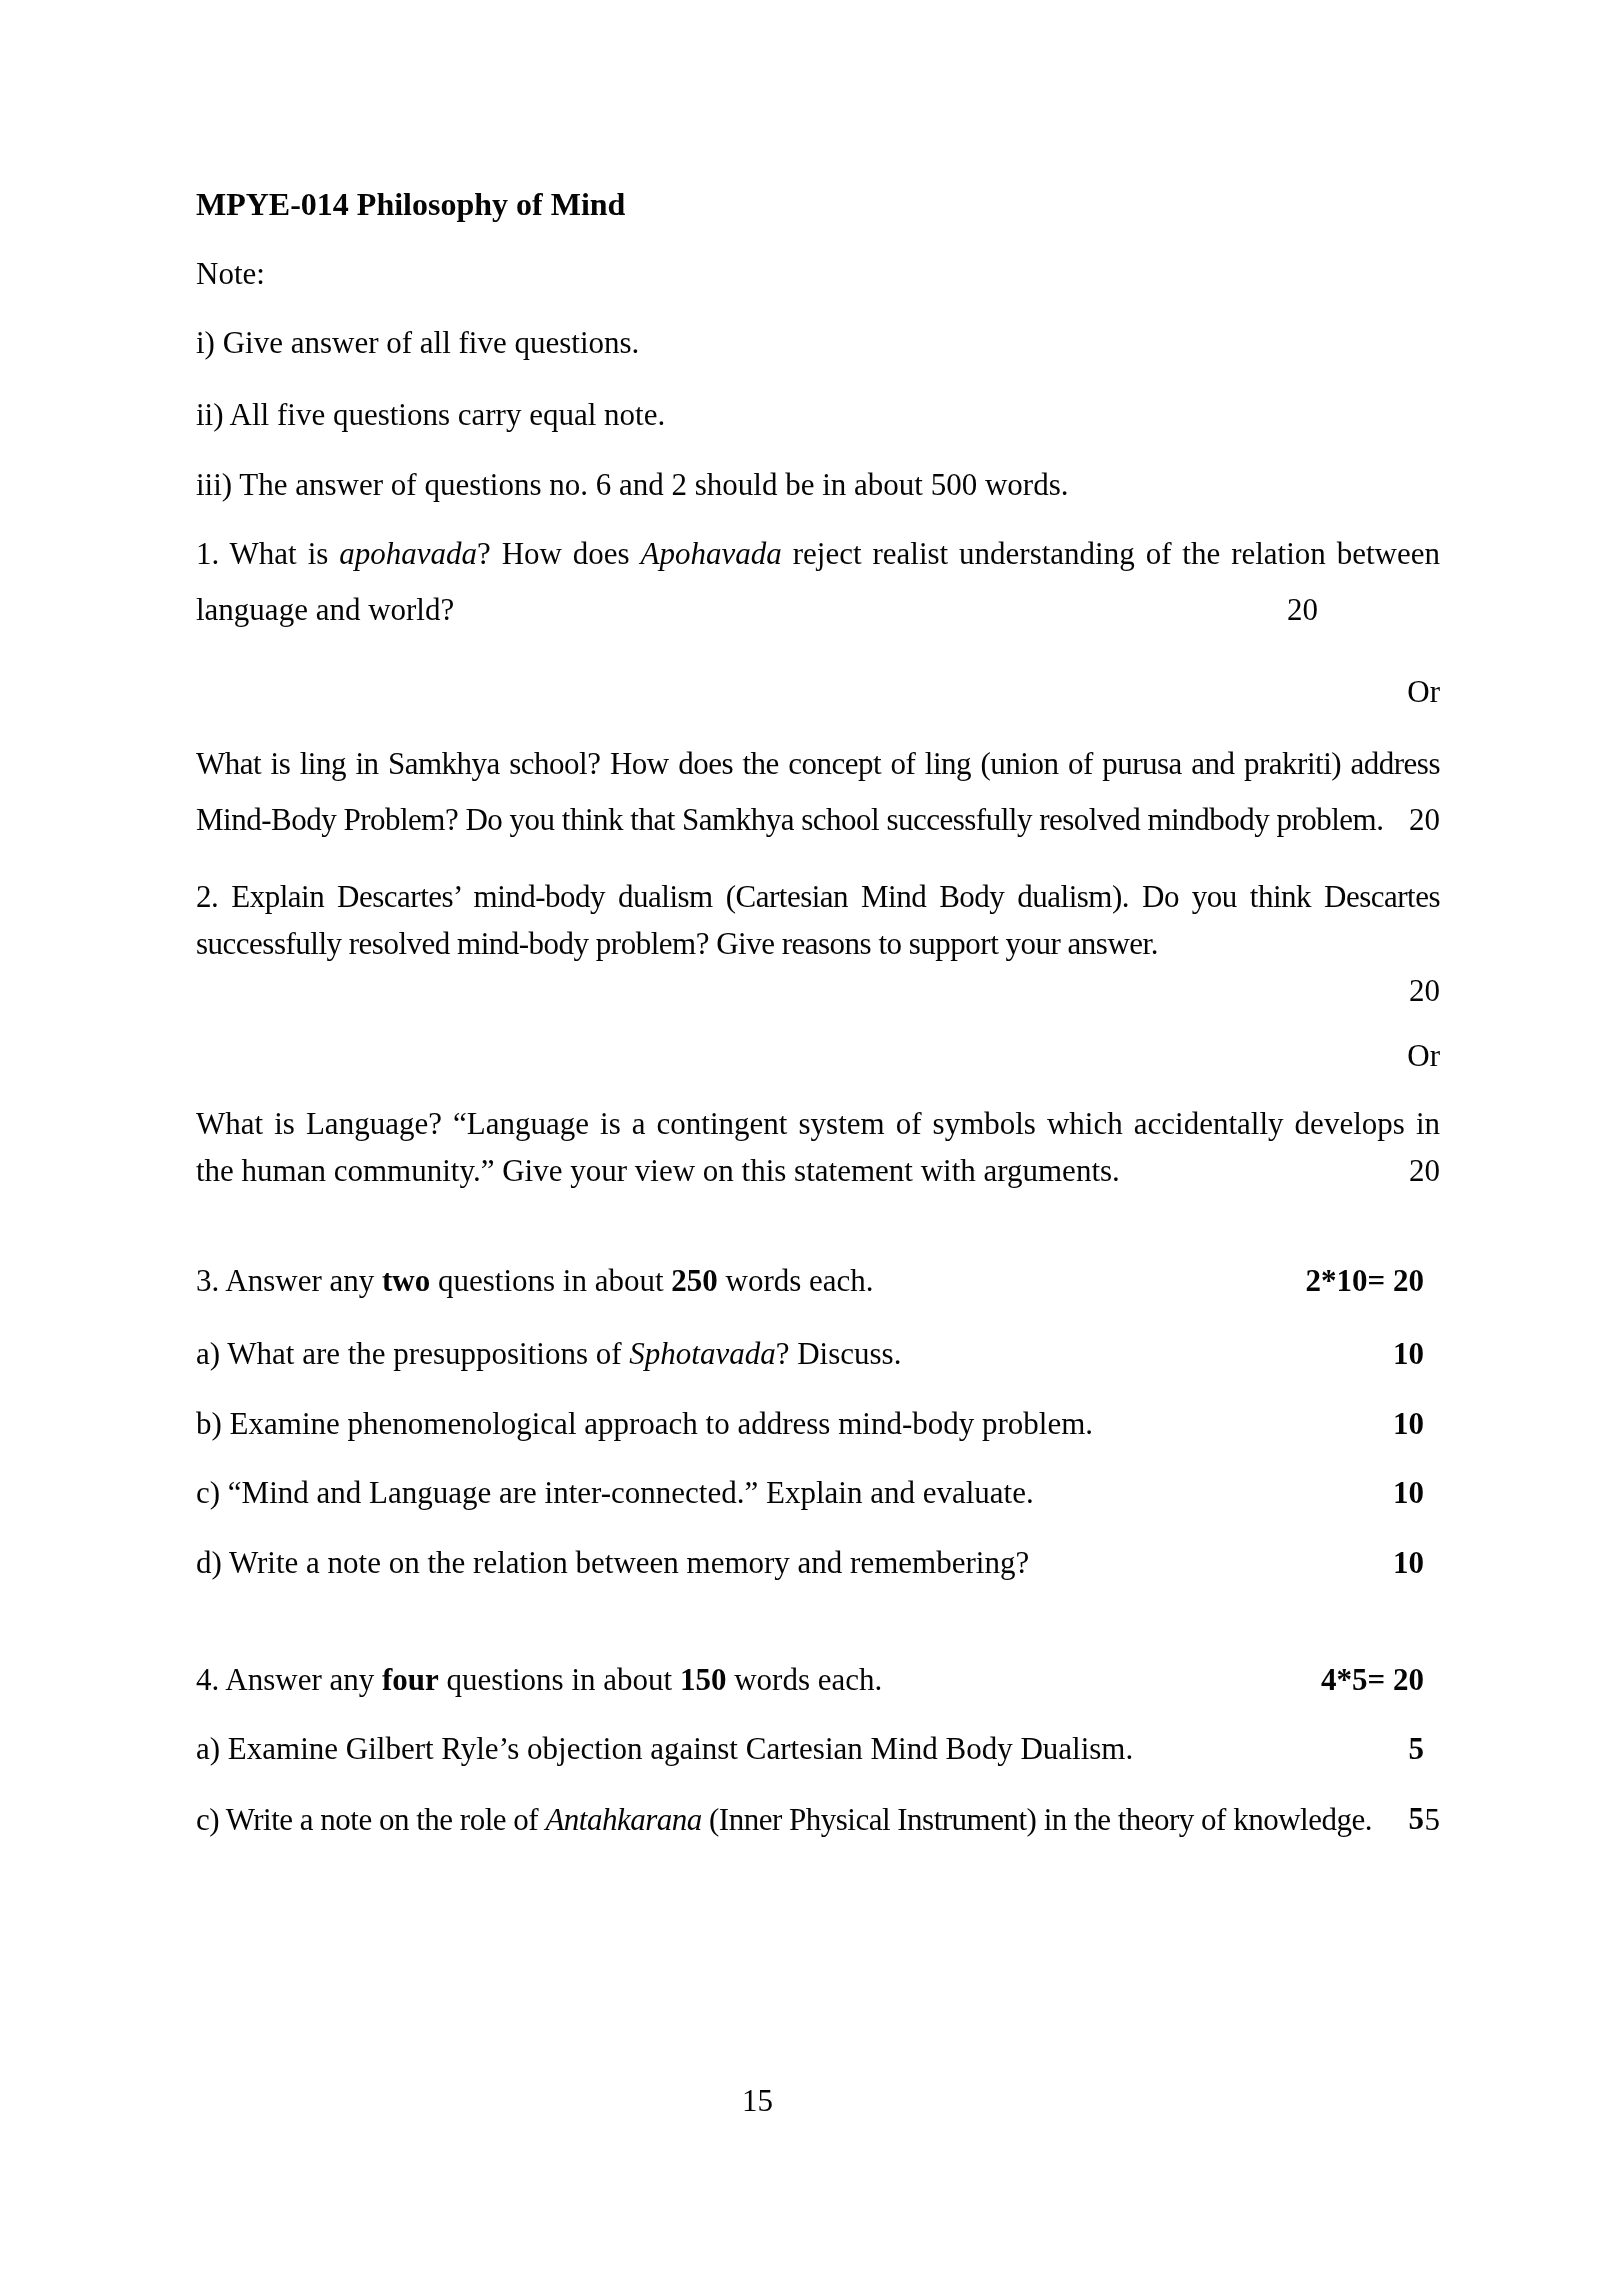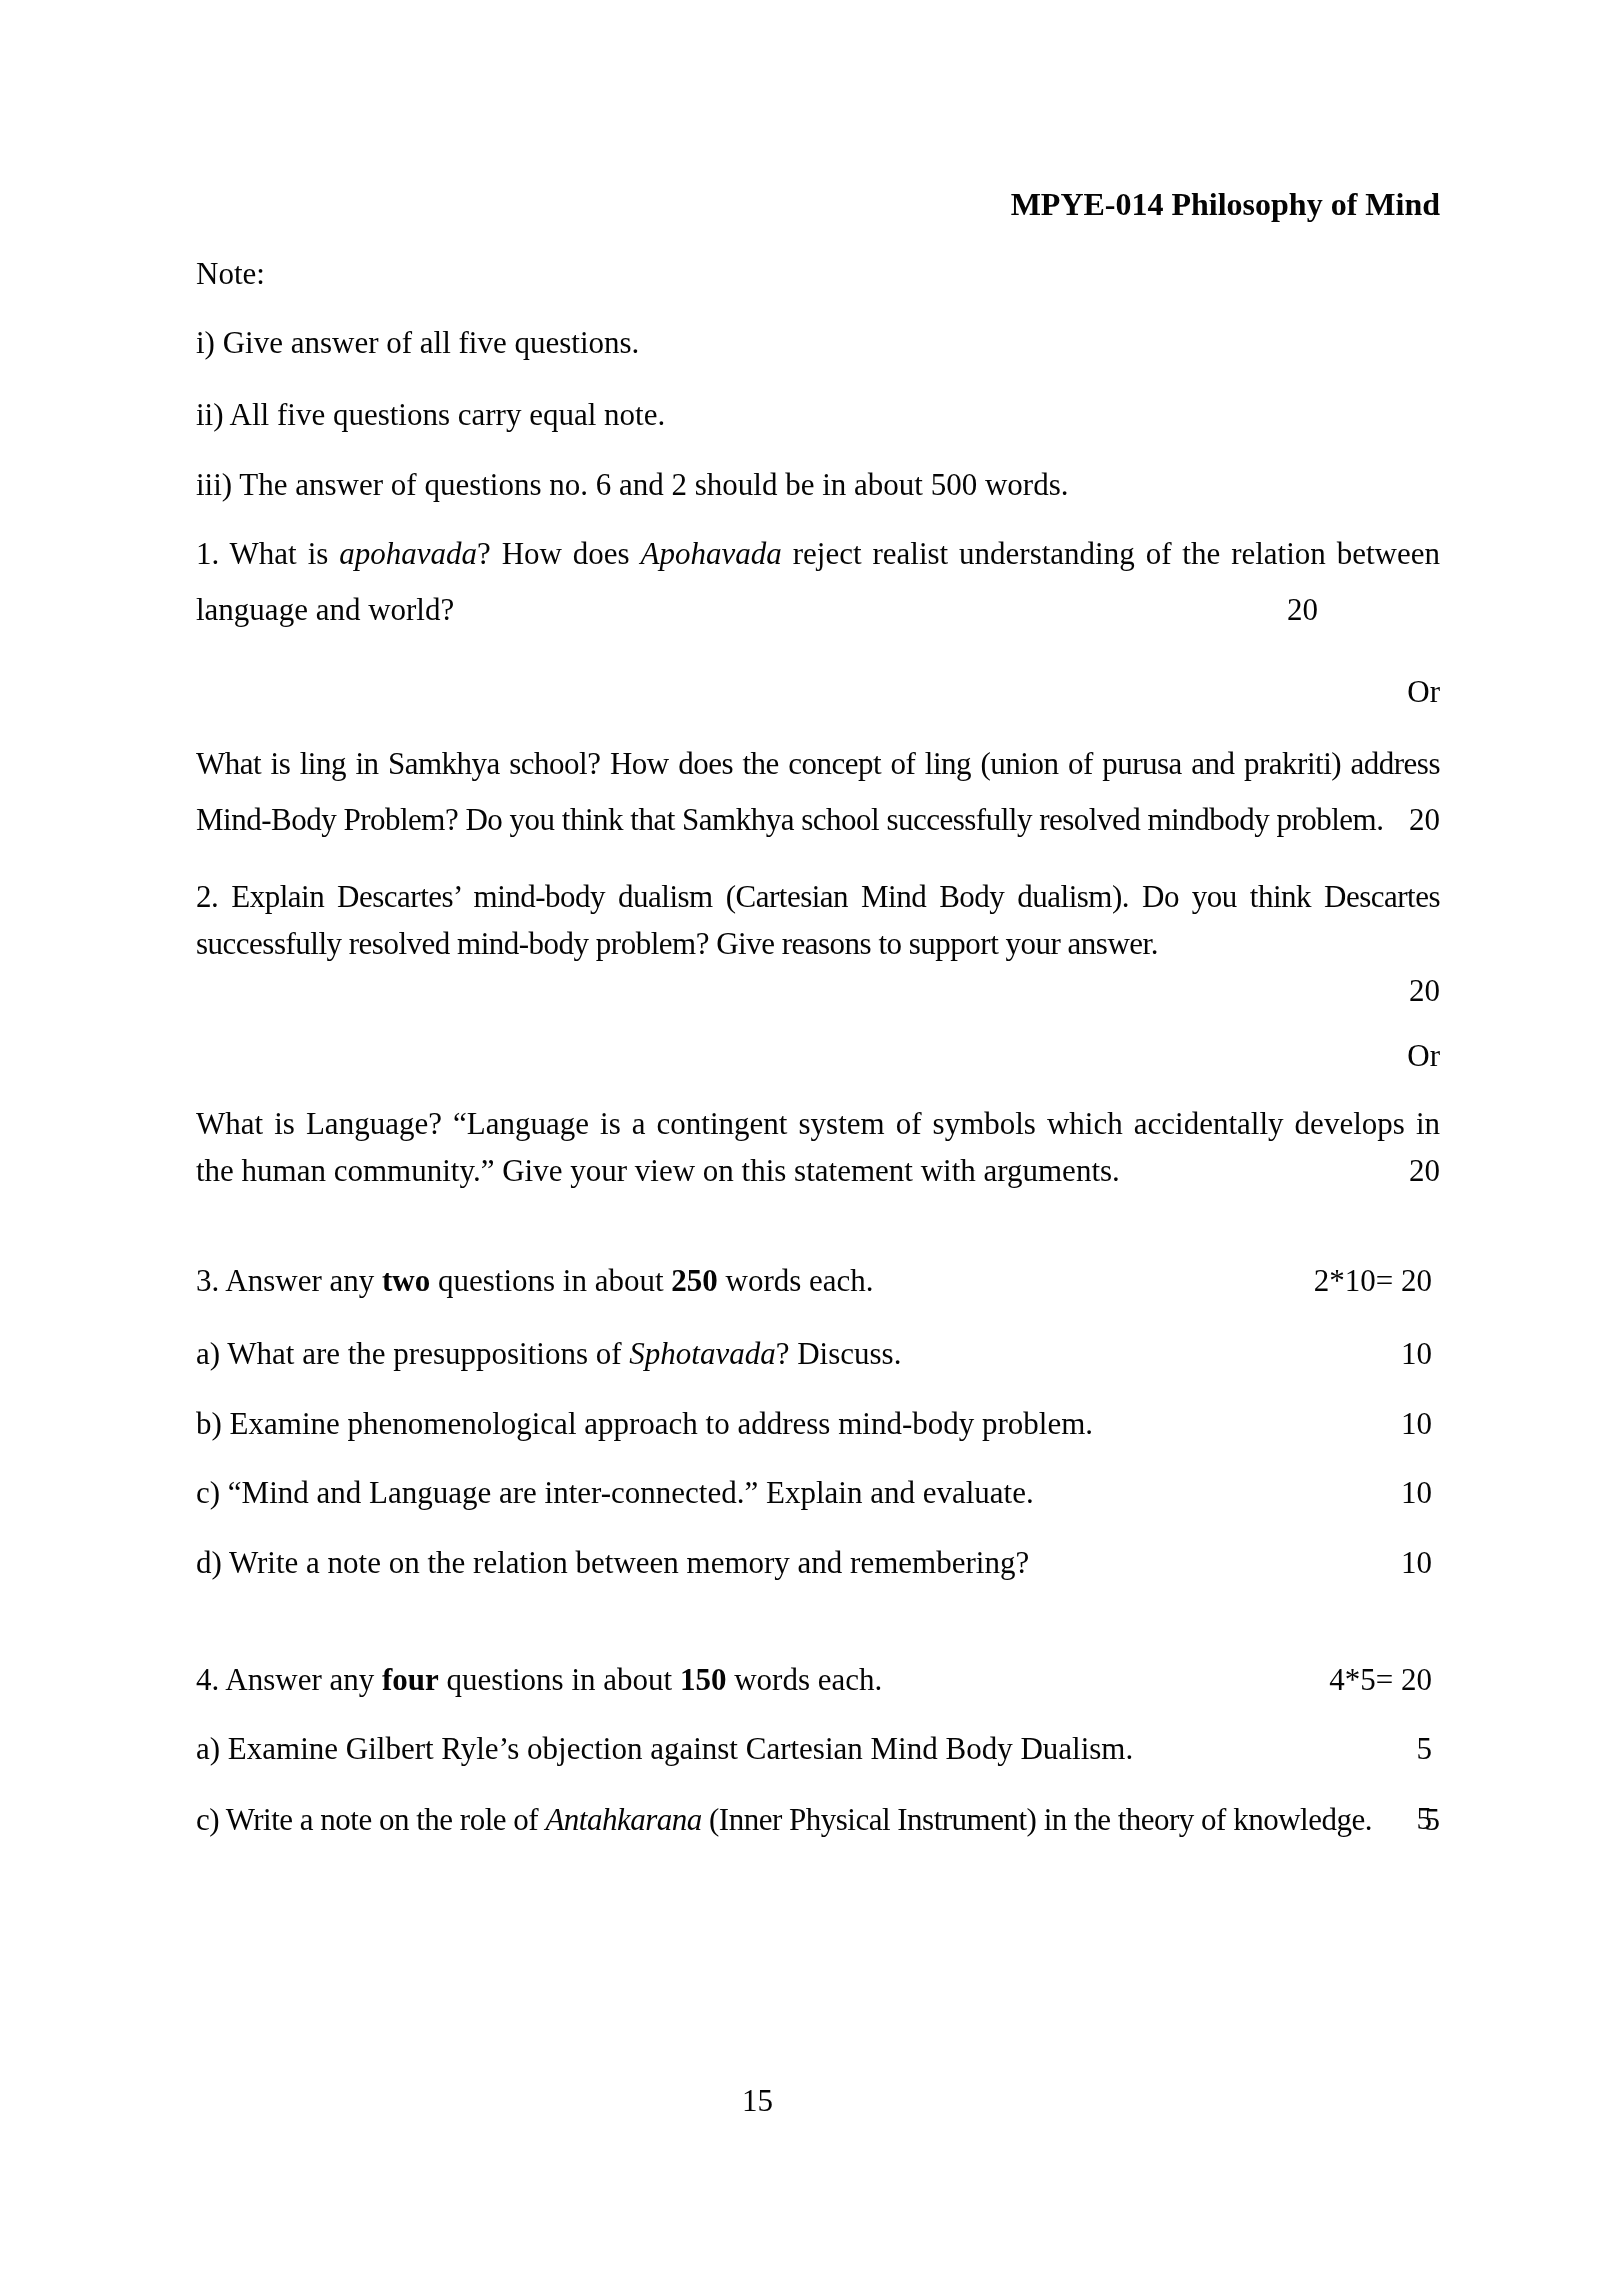--- a/index.html
+++ b/index.html
@@ -22,21 +22,21 @@
   .content {
     padding-left: 196px;
     padding-right: 181px;
   }
   .line {
     line-height: 47px;
     white-space: nowrap;
   }
   .bold { font-weight: normal; }
   .title {
-    text-align: right;
+    text-align: left;
     font-weight: bold;
     font-size: 32px;
     line-height: 47px;
   }
   .para {
     position: relative;
     text-align: justify;
   }
   .spaced { line-height: 56px; }
   .single { line-height: 47px; }
@@ -57,22 +57,23 @@
     text-align: right;
     line-height: 47px;
     letter-spacing: 0;
   }
   .row {
     position: relative;
     line-height: 47px;
   }
   .row .mark-right {
     position: absolute;
-    right: 8px;
+    right: 16px;
     top: 0;
+    font-weight: bold;
   }
   .page-number {
     position: absolute;
     left: 0;
     right: 106px;
     bottom: 0;
     top: auto;
     text-align: center;
     line-height: 47px;
   }

